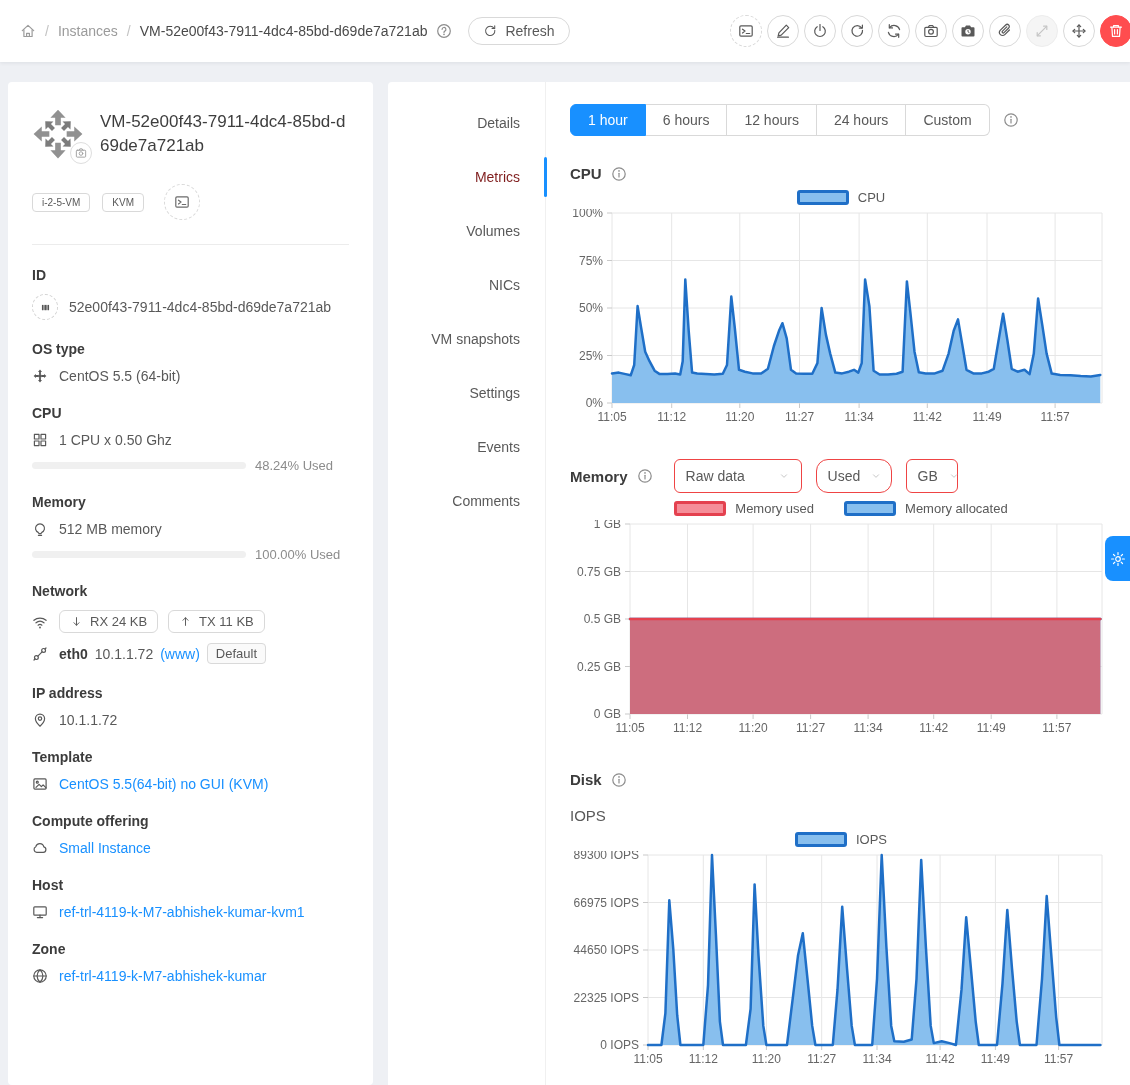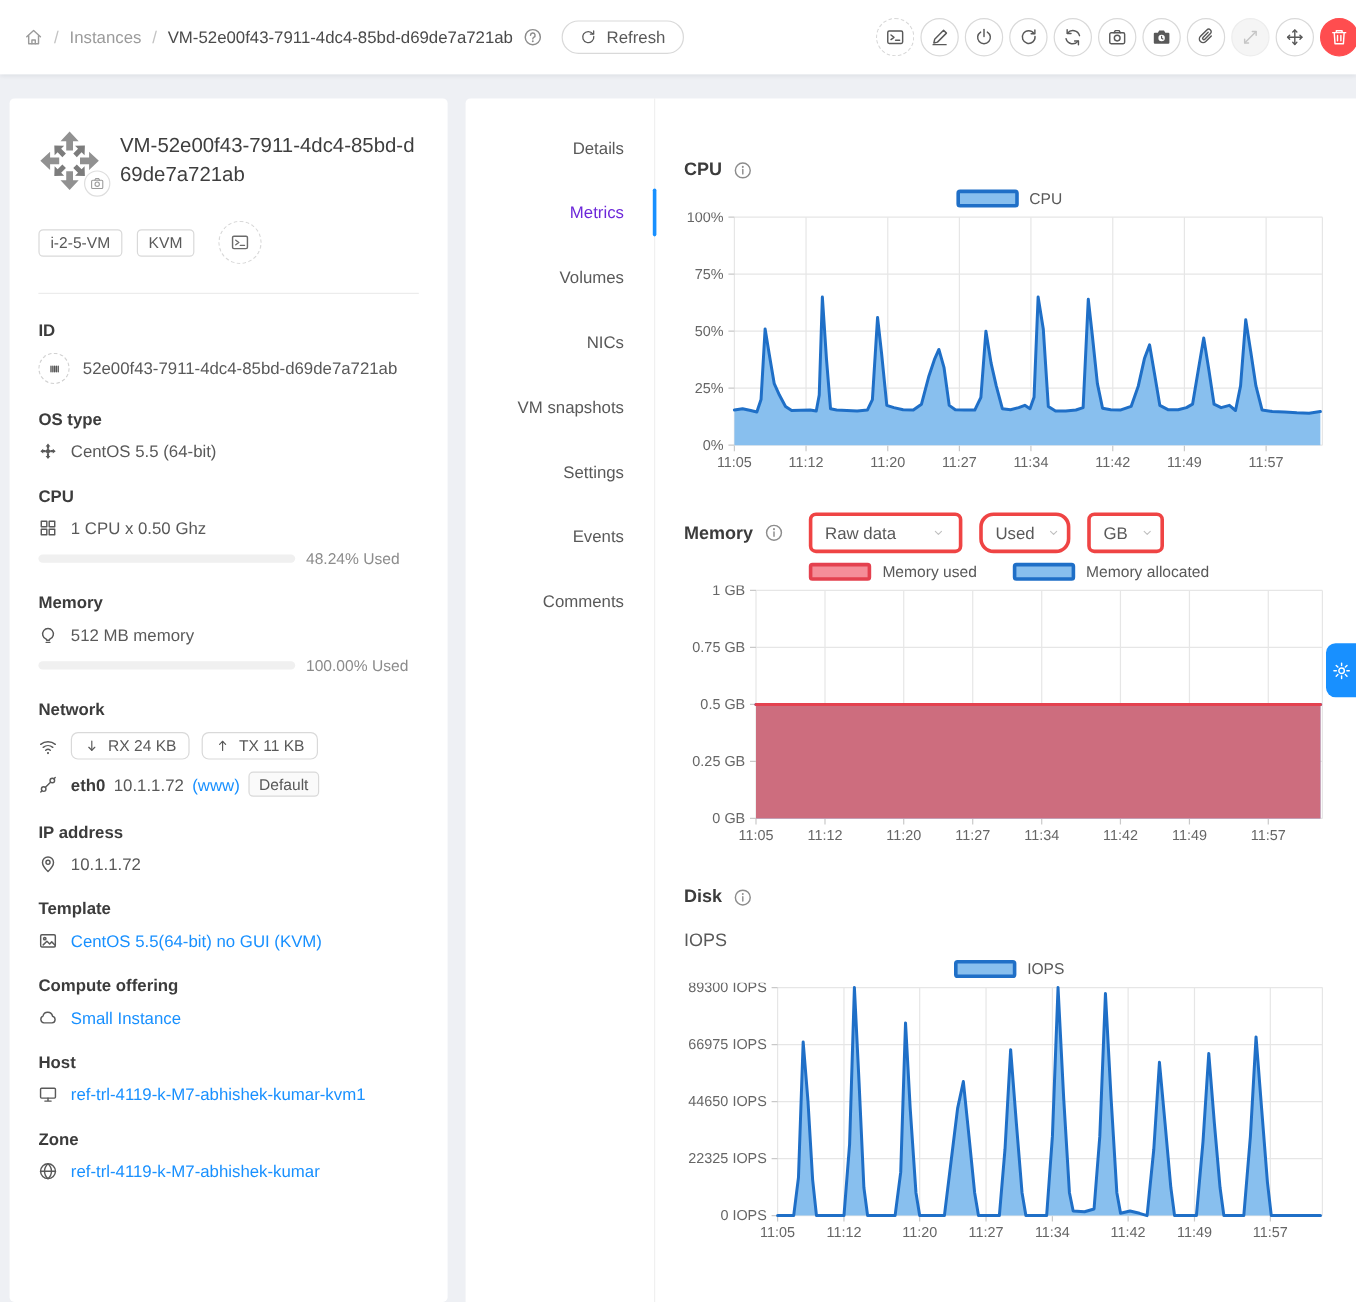--- a/index.html
+++ b/index.html
@@ -26,21 +26,21 @@
 
   
   .card { position:absolute; left:8px; top:82px; width:365px; bottom:0; background:#fff; border-radius:4px;
           padding:26px 24px; overflow:hidden; }
   .vm-head { display:flex; gap:16px; }
   .vm-ico { position:relative; width:52px; flex:0 0 52px; }
   .badge { position:absolute; right:-8px; bottom:-4px; width:22px; height:22px; border-radius:50%; background:#fff;
            border:1px solid #dedede; color:#9b9b9b; display:flex; align-items:center; justify-content:center; }
   .vm-title { font-size:17px; color:#3e3e3e; line-height:1.4; word-break:break-all; font-weight:400; padding-top:2px; }
   .chips { display:flex; align-items:center; gap:12px; margin-top:24px; }
-  .chip { border:1px solid #d9d9d9; border-radius:4px; padding:3px 9px; font-size:13px; color:#595959; background:#fff; }
+  .chip { border:1px solid #d9d9d9; border-radius:4px; padding:3px 9px; font-size:10px; color:#595959; background:#fff; }
   .console-round { width:36px; height:36px; border:1px dashed #d9d9d9; border-radius:50%; background:#fff;
                    display:flex; align-items:center; justify-content:center; color:#6b6b6b; margin-left:8px; }
   .divider { height:1px; background:#ececec; margin:24px 0 22px; }
   .field { margin-bottom:21px; }
   .flabel { font-size:14px; font-weight:700; color:#3c3c3c; margin-bottom:11px; }
   .frow { display:flex; align-items:center; gap:11px; font-size:14px; color:#595959; }
   .frow .ic { color:#595959; display:flex; flex:0 0 auto; }
   .frow + .frow { margin-top:10px; }
   a.blue { color:#1890ff; text-decoration:none; }
   .dot { width:12px; height:12px; border-radius:50%; }
@@ -55,47 +55,47 @@
   .netchips { display:flex; gap:10px; }
   .bold-dark { color:#3c3c3c; font-weight:700; }
   .deftag { border:1px solid #d9d9d9; border-radius:4px; padding:2px 8px; font-size:13px; color:#595959; background:#fafafa; }
 
   
   .panel { position:absolute; left:388px; top:82px; right:0; bottom:0; background:#fff; border-radius:4px 0 0 0; }
   .tabs { position:absolute; left:0; top:14px; width:158px; bottom:0; }
   .tabs .rail { position:absolute; right:0; top:-14px; bottom:0; width:1px; background:#f0f0f0; }
   .tab { height:54px; display:flex; align-items:center; justify-content:flex-end; padding-right:26px;
          font-size:14px; color:#595959; position:relative; cursor:pointer; }
-  .tab.active { color:#6d28d9; }
+  .tab.active { color:#7f1d1d; }
   .tab.active::after { content:""; position:absolute; right:-1px; top:7px; width:3px; height:40px; background:#1890ff;
                        border-radius:2px; z-index:2; }
   .content { position:absolute; left:182px; top:22px; right:0; bottom:0; padding-right:18px; }
 
   .timerow { display:flex; align-items:center; gap:13px; }
   .seg { display:flex; }
   .seg button { height:32px; padding:0 17px; background:#fff; border:1px solid #d9d9d9; border-left-width:0;
                 font-size:14px; color:#595959; }
   .seg button:first-child { border-left-width:1px; border-radius:6px 0 0 6px; }
   .seg button:last-child { border-radius:0 6px 6px 0; }
   .seg button.active { background:#1890ff; border-color:#1890ff; color:#fff; }
   .info { color:#8c8c8c; display:flex; }
 
   .ctitle-row { display:flex; align-items:center; gap:9px; }
   .ctitle { font-size:15px; font-weight:700; color:#3c3c3c; }
   .csubtitle { font-size:15px; color:#595959; }
   .legend { display:flex; justify-content:center; align-items:center; gap:30px; }
   .lg { display:flex; align-items:center; gap:9px; font-size:13px; color:#595959; }
   .sw { width:52px; height:15px; border-radius:3px; border:3px solid; }
   .selects { display:flex; gap:14px; margin-left:12px; }
-  .sel { display:inline-flex; align-items:center; justify-content:space-between; height:34px; border:3px solid #ef4444;
+  .sel { display:inline-flex; align-items:center; justify-content:space-between; height:34px; border:1px solid #ef4444;
          border-radius:6px; padding:0 11px; font-size:14px; color:#595959; background:#fff; gap:10px; cursor:pointer; }
   .sel .chev { color:#bfbfbf; display:flex; }
   .sel:nth-child(1) { width:128px; }
   .sel:nth-child(2) { width:76px;border-radius:12px; }
-  .sel:nth-child(3) { width:64px; }
+  .sel:nth-child(3) { width:52px; }
 
   .gearfab { position:absolute; right:0; top:536px; width:25px; height:45px; background:#1890ff; color:#fff;
              border:none; border-radius:8px 0 0 8px; display:flex; align-items:center; justify-content:center; z-index:7; }
   svg { display:block; }
   text { font-family:"Liberation Sans",sans-serif; }
 </style>
 </head>
 <body>
 
 <header class="topbar">
@@ -453,20 +453,36 @@
       <div class="tab">Details</div>
       <div class="tab active">Metrics</div>
       <div class="tab">Volumes</div>
       <div class="tab">NICs</div>
       <div class="tab">VM snapshots</div>
       <div class="tab">Settings</div>
       <div class="tab">Events</div>
       <div class="tab">Comments</div>
     </div>
   <div class="content">
+    <div class="timerow">
+      <div class="seg" id="timeranges">
+          <button class="active">1 hour</button>
+          <button class="">6 hours</button>
+          <button class="">12 hours</button>
+          <button class="">24 hours</button>
+          <button class="">Custom</button>
+        </div>
+      <span class="info" id="ic-info-tr">
+          <svg width="16" height="16" viewBox="0 0 16 16" fill="none" stroke="currentColor" stroke-width="1.2" stroke-linecap="round" stroke-linejoin="round">
+            <circle cx="8" cy="8" r="6.2"></circle>
+            <path d="M8 7.3v3.6"></path>
+            <path d="M8 4.9v.2" stroke-width="1.6"></path>
+          </svg>
+        </span>
+    </div>
     <div id="charts">
         <section style="margin-top: 29px;">
           <div class="ctitle-row">
             <span class="ctitle">CPU</span>
             <span class="info">
               <svg width="16" height="16" viewBox="0 0 16 16" fill="none" stroke="currentColor" stroke-width="1.2" stroke-linecap="round" stroke-linejoin="round">
                 <circle cx="8" cy="8" r="6.2"></circle>
                 <path d="M8 7.3v3.6"></path>
                 <path d="M8 4.9v.2" stroke-width="1.6"></path>
               </svg>

